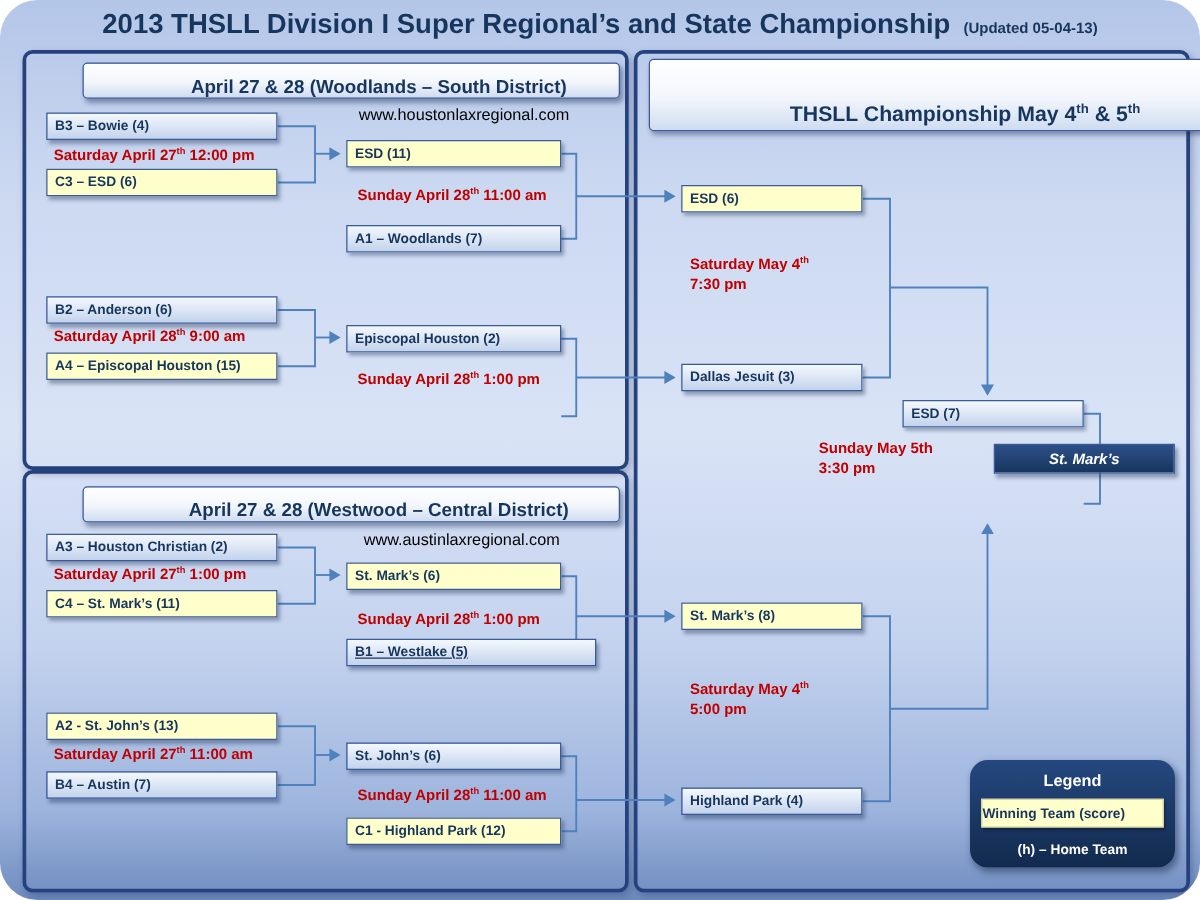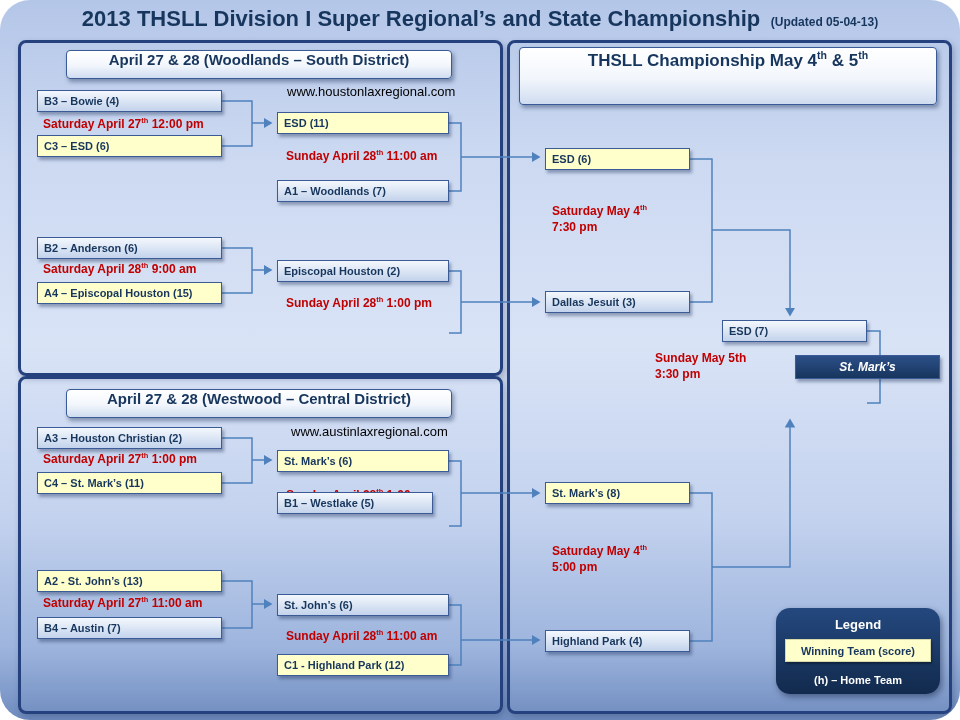--- a/index.html
+++ b/index.html
@@ -15,21 +15,21 @@
   .title-main{font-size:22px;}
   .title-updated{font-size:12px;margin-left:6px;}
   
   .panel{border:3px solid #26427e;border-radius:8px;box-shadow:2px 3px 6px rgba(30,50,90,.30);}
   
   .hdr{
     background:linear-gradient(180deg,#ffffff 0%,#f2f6fc 55%,#cfdcf0 100%);
     border:1px solid #3a5b96;border-radius:4px;
     box-shadow:2px 3px 4px rgba(30,50,90,.45);
     color:#17365d;font-weight:bold;
-    display:flex;flex-direction:column;align-items:center;justify-content:flex-start;text-align:center;
+    display:flex;flex-direction:column;align-items:center;justify-content:flex-end;text-align:center;padding-left:44px;
   }
   .hdr-sm{font-size:15px;}
   .hdr-lg{font-size:17px;line-height:25px;}
   
   .box{
     height:22px;background:linear-gradient(180deg,#f4f8fd 0%,#c3d3ec 100%);
     border:1px solid #3a5b96;color:#17365d;font-weight:bold;font-size:11px;
     display:flex;align-items:center;padding:0 6px;box-sizing:border-box;
     box-shadow:2px 3px 3px rgba(30,50,90,.40);white-space:nowrap;overflow:hidden;
   }
@@ -45,21 +45,21 @@
   .site{color:#000000;font-size:13px;white-space:nowrap;}
   
   .legend{
     background:linear-gradient(180deg,#24487f 0%,#122a4d 100%);
     border-radius:14px;box-shadow:2px 3px 6px rgba(20,35,70,.5);
     color:#ffffff;text-align:center;
   }
   .legend-title{font-size:13px;font-weight:bold;margin-top:9px;}
   .legend-chip{
     width:144px;height:21px;margin:7px auto 12px;background:#ffffcc;border:1px solid #d8d8a8;
-    color:#17365d;font-size:11px;font-weight:bold;display:flex;align-items:center;justify-content:center;
+    color:#17365d;font-size:11px;font-weight:bold;display:flex;align-items:center;justify-content:flex-start;
     box-shadow:1px 2px 2px rgba(0,0,0,.35);
   }
   .legend-home{font-size:11px;font-weight:bold;margin-top:8px;}
   svg.lines{left:0;top:0;pointer-events:none;}
 </style>
 </head>
 <body>
 
 <div id="stage">
 
@@ -153,21 +153,21 @@
   <div class="abs box win" style="left:37px;top:135px;width:185px;">C3 – ESD (6)</div>
   <div class="abs box win" style="left:277px;top:112px;width:172px;">ESD (11)</div>
   <div class="abs box" style="left:277px;top:180px;width:172px;">A1 – Woodlands (7)</div>
   <div class="abs box" style="left:37px;top:237px;width:185px;">B2 – Anderson (6)</div>
   <div class="abs box win" style="left:37px;top:282px;width:185px;">A4 – Episcopal Houston (15)</div>
   <div class="abs box" style="left:277px;top:260px;width:172px;">Episcopal Houston (2)</div>
 
   <div class="abs box" style="left:37px;top:427px;width:185px;">A3 – Houston Christian (2)</div>
   <div class="abs box win" style="left:37px;top:472px;width:185px;">C4 – St. Mark’s (11)</div>
   <div class="abs box win" style="left:277px;top:450px;width:172px;">St. Mark’s (6)</div>
-  <div class="abs box" style="left:277px;top:492px;width:156px;">B1 – Westlake (5)</div>
+  <div class="abs box" style="left:277px;top:511px;width:200px;text-decoration:underline;">B1 – Westlake (5)</div>
   <div class="abs box win" style="left:37px;top:570px;width:185px;">A2 - St. John’s (13)</div>
   <div class="abs box" style="left:37px;top:617px;width:185px;">B4 – Austin (7)</div>
   <div class="abs box" style="left:277px;top:594px;width:172px;">St. John’s (6)</div>
   <div class="abs box win" style="left:277px;top:654px;width:172px;">C1 - Highland Park (12)</div>
 
   <div class="abs box win" style="left:545px;top:148px;width:145px;">ESD (6)</div>
   <div class="abs box" style="left:545px;top:291px;width:145px;">Dallas Jesuit (3)</div>
   <div class="abs box" style="left:722px;top:320px;width:145px;">ESD (7)</div>
   <div class="abs box champ" style="left:795px;top:355px;width:145px;">St. Mark’s</div>
   <div class="abs box win" style="left:545px;top:482px;width:145px;">St. Mark’s (8)</div>

